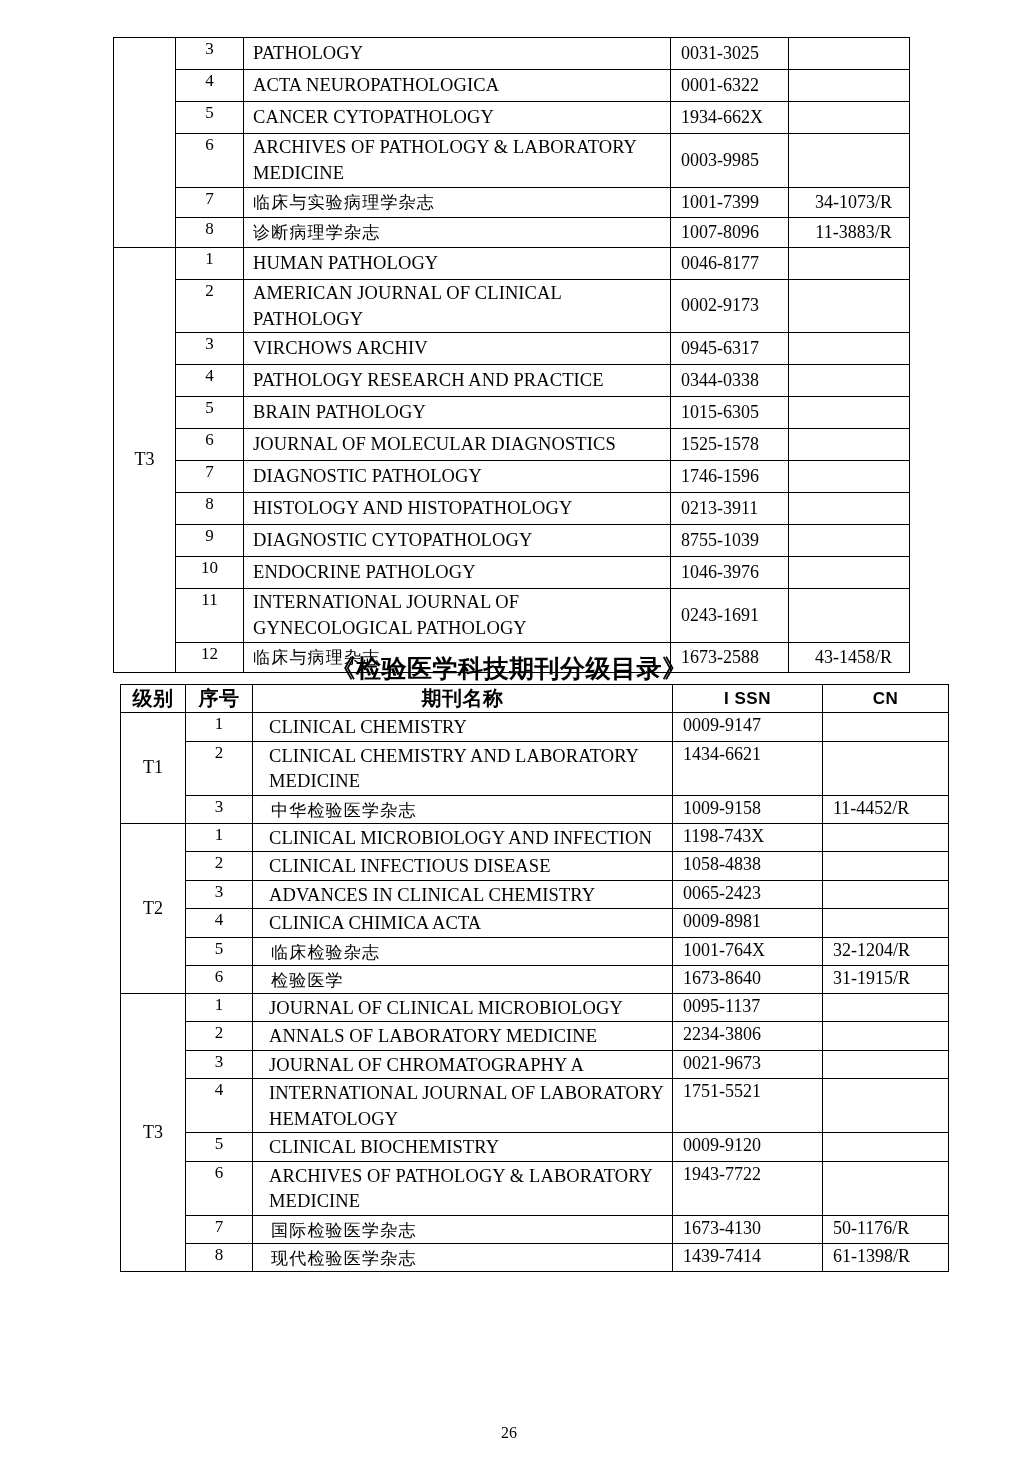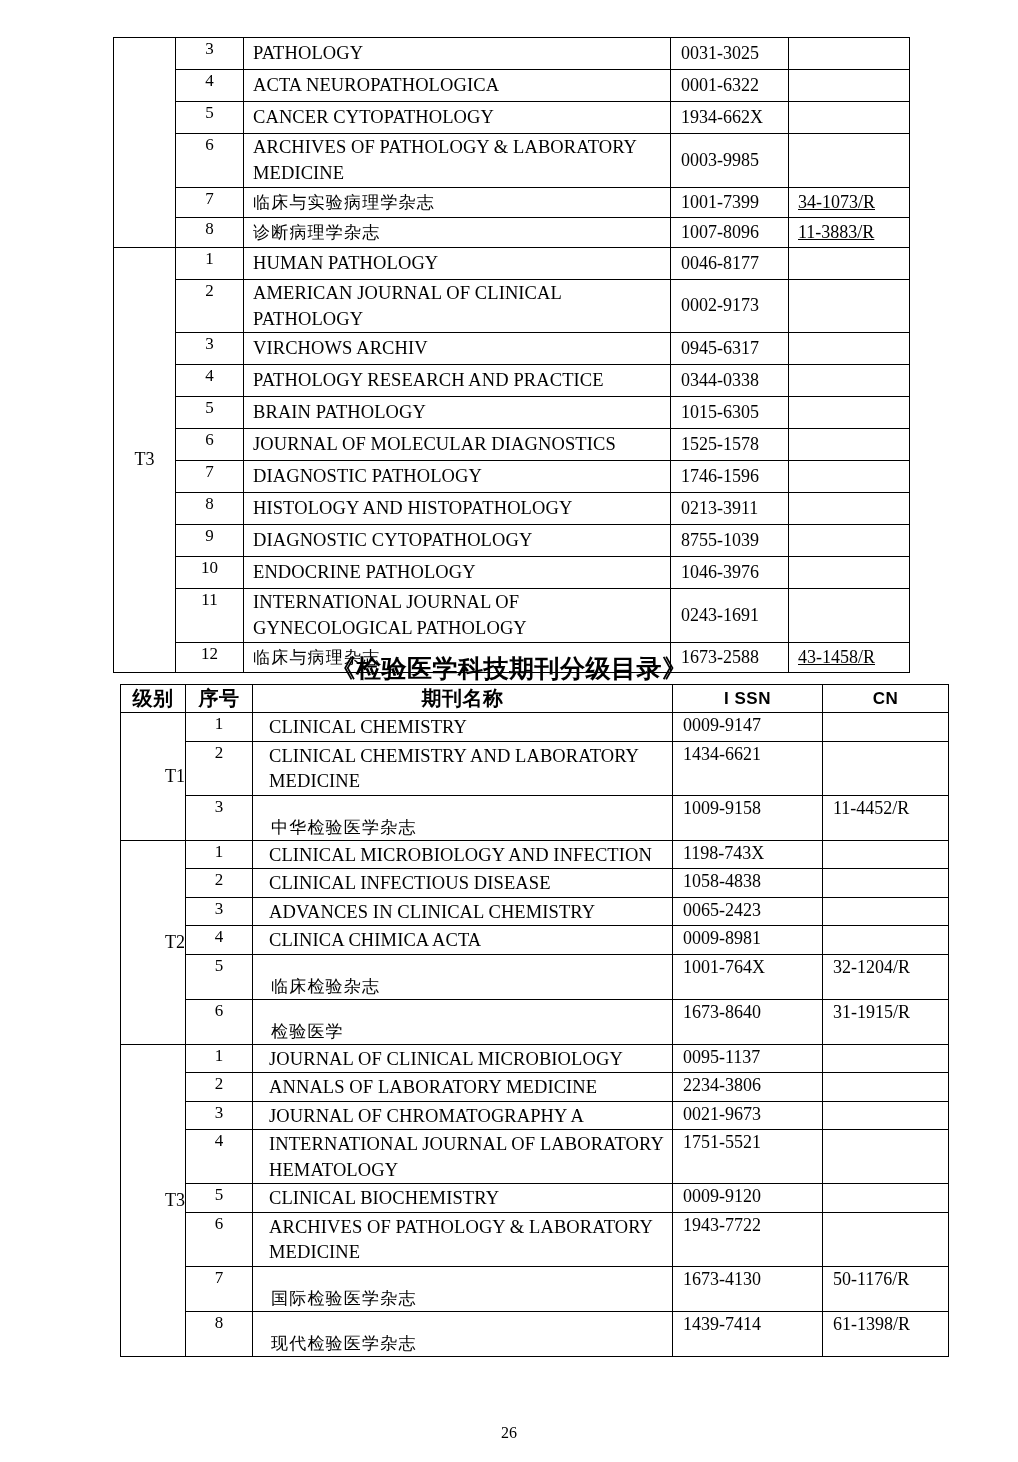--- a/index.html
+++ b/index.html
@@ -63,22 +63,21 @@
   }
   #table-pathology td.issn {
     padding-left: 10px;
     font-size: 18px;
     text-align: left;
     margin-left: 32px;
   }
   #table-pathology td.cn {
     padding-left: 9px;
     font-size: 18px;
-    text-align: left;
-    text-decoration: underline;
+    text-align: center;
   }
   #table-pathology tr.r-1line td { height: 30px; }
   #table-pathology tr.r-2line td { height: 44px; }
   #table-pathology tr.r-cjk   td { height: 28px; }
 
   
   #lab-title {
     position: absolute;
     left: 0;
     top: 652px;
@@ -109,21 +108,21 @@
     text-align: center;
     height: 30px;
     letter-spacing: 0.5px;
   }
   #table-lab th.en {
     font-family: Liberation Sans, sans-serif;
     font-size: 17px;
     letter-spacing: 0.5px;
   }
   #table-lab td.level {
-    text-align: right;
+    text-align: center;
     font-size: 18px;
   }
   #table-lab td.seq {
     text-align: center;
     font-size: 17px;
     vertical-align: top;
     padding-top: 1px;
   }
   #table-lab td.name {
     padding-left: 16px;
@@ -131,21 +130,21 @@
     line-height: 1.38;
     vertical-align: top;
     padding-top: 2px;
     letter-spacing: 0.1px;
   }
   #table-lab td.name.cjk {
     font-family: "DejaVu Sans", "Liberation Sans", sans-serif;
     font-size: 17px;
     letter-spacing: 1.2px;
     padding-left: 18px;
-    padding-top: 20px;
+    padding-top: 3px;
     margin-left: 36px;
   }
   #table-lab td.issn {
     padding-left: 10px;
     font-size: 18px;
     text-align: left;
     vertical-align: top;
     padding-top: 2px;
   }
   #table-lab td.cn {

